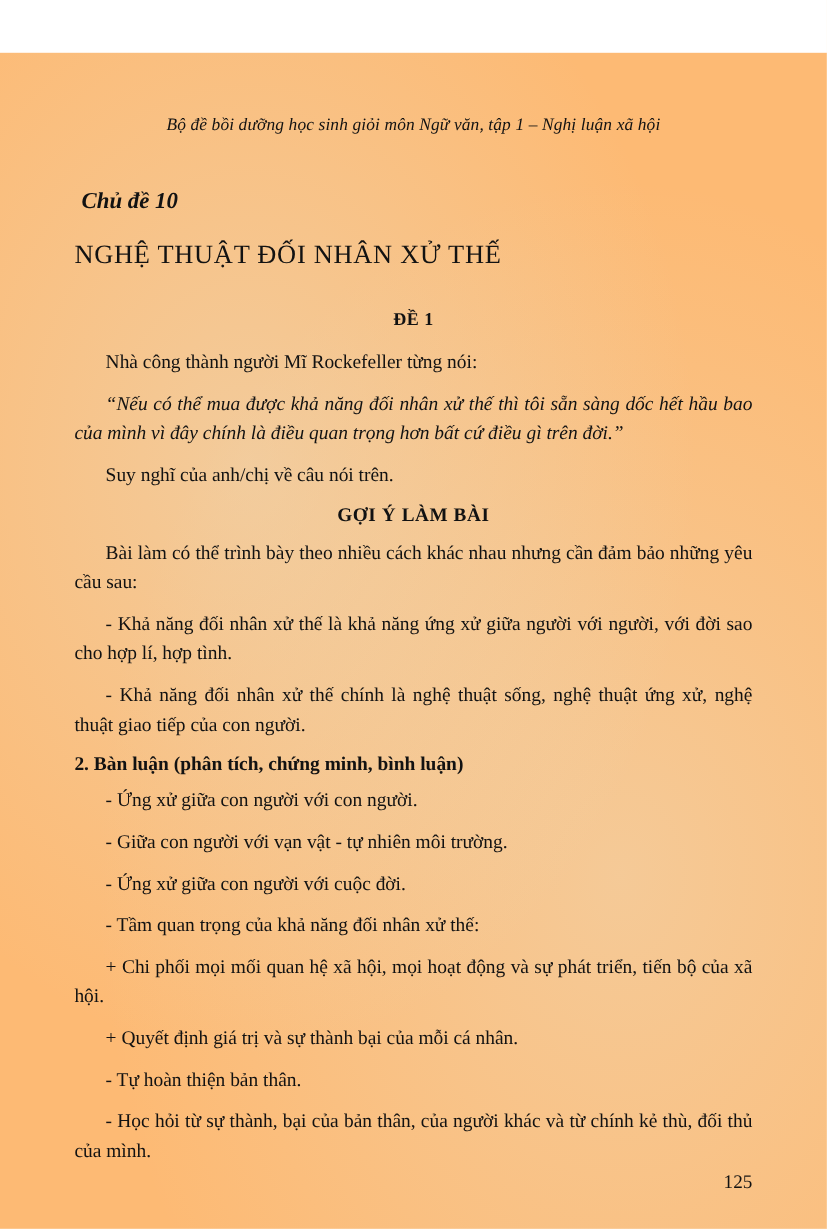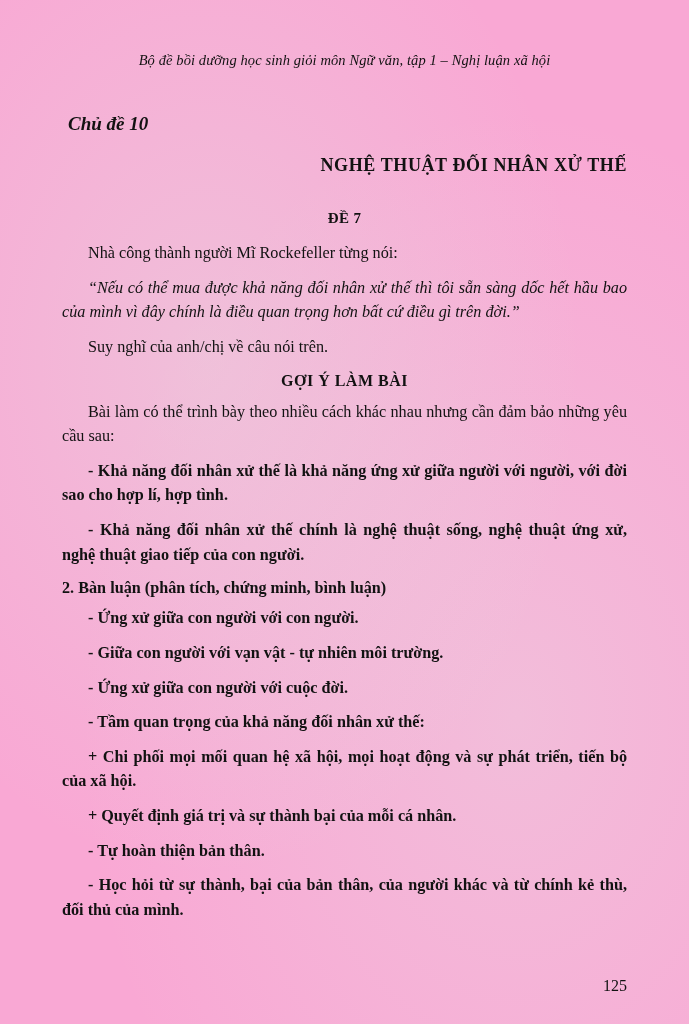--- a/index.html
+++ b/index.html
@@ -11,21 +11,22 @@
     width: 689px;
     height: 1024px;
     position: relative;
     font-family: "Liberation Serif", "DejaVu Serif", serif;
     color: #121212;
     overflow: hidden;
   }
   .page {
     position: absolute;
     inset: 0;
-    background: #f9a8d4;
+    background: #fdba74;
+    margin-top: 44px;
   }
   
   .page::before {
     content: "";
     position: absolute;
     inset: 0;
     background:
       radial-gradient(ellipse at 30% 35%, rgba(223,235,228,0.35) 0%, rgba(255,255,255,0) 55%),
       radial-gradient(ellipse at 75% 70%, rgba(226,238,232,0.30) 0%, rgba(255,255,255,0) 60%);
     pointer-events: none;
@@ -41,23 +42,23 @@
     letter-spacing: 0.1px;
     margin: 0 0 44px 0;
   }
   .chapter-label {
     font-weight: bold;
     font-style: italic;
     font-size: 19px;
     margin: 0 0 20px 6px;
   }
   .chapter-title {
-    text-align: right;
-    font-weight: bold;
-    font-size: 18px;
+    text-align: left;
+    font-weight: normal;
+    font-size: 22px;
     letter-spacing: 0.6px;
     margin: 0 0 34px 0;
   }
   .exam-label {
     text-align: center;
     font-weight: bold;
     font-size: 15px;
     letter-spacing: 0.4px;
     margin: 0 0 14px 0;
   }
@@ -84,41 +85,40 @@
   }
   .hint-label {
     text-align: center;
     font-weight: bold;
     font-size: 16px;
     letter-spacing: 0.5px;
     margin: 12px 0 10px 0;
   }
   .bullet {
     text-indent: 26px;
-    font-weight: bold;
   }
   .page-number {
     position: absolute;
     right: 62px;
     bottom: 29px;
     font-size: 16px;
   }
 </style>
 </head>
 <body>
 
 <div class="page">
   <div class="content">
 
     <div class="running-head">Bộ đề bồi dưỡng học sinh giỏi môn Ngữ văn, tập 1 – Nghị luận xã hội</div>
 
     <div class="chapter-label">Chủ đề 10</div>
     <div class="chapter-title">NGHỆ THUẬT ĐỐI NHÂN XỬ THẾ</div>
 
-    <div class="exam-label">ĐỀ 7</div>
+    <div class="exam-label">ĐỀ 1</div>
 
     <p class="indent">Nhà công thành người Mĩ Rockefeller từng nói:</p>
     <p class="quote">“Nếu có thể mua được khả năng đối nhân xử thế thì tôi sẵn sàng dốc hết hầu bao của mình vì đây chính là điều quan trọng hơn bất cứ điều gì trên đời.”</p>
     <p class="indent">Suy nghĩ của anh/chị về câu nói trên.</p>
 
     <div class="hint-label">GỢI Ý LÀM BÀI</div>
     <p class="indent">Bài làm có thể trình bày theo nhiều cách khác nhau nhưng cần đảm bảo những yêu cầu sau:</p>
 
     <p class="bullet">- Khả năng đối nhân xử thế là khả năng ứng xử giữa người với người, với đời sao cho hợp lí, hợp tình.</p>
     <p class="bullet">- Khả năng đối nhân xử thế chính là nghệ thuật sống, nghệ thuật ứng xử, nghệ thuật giao tiếp của con người.</p>

